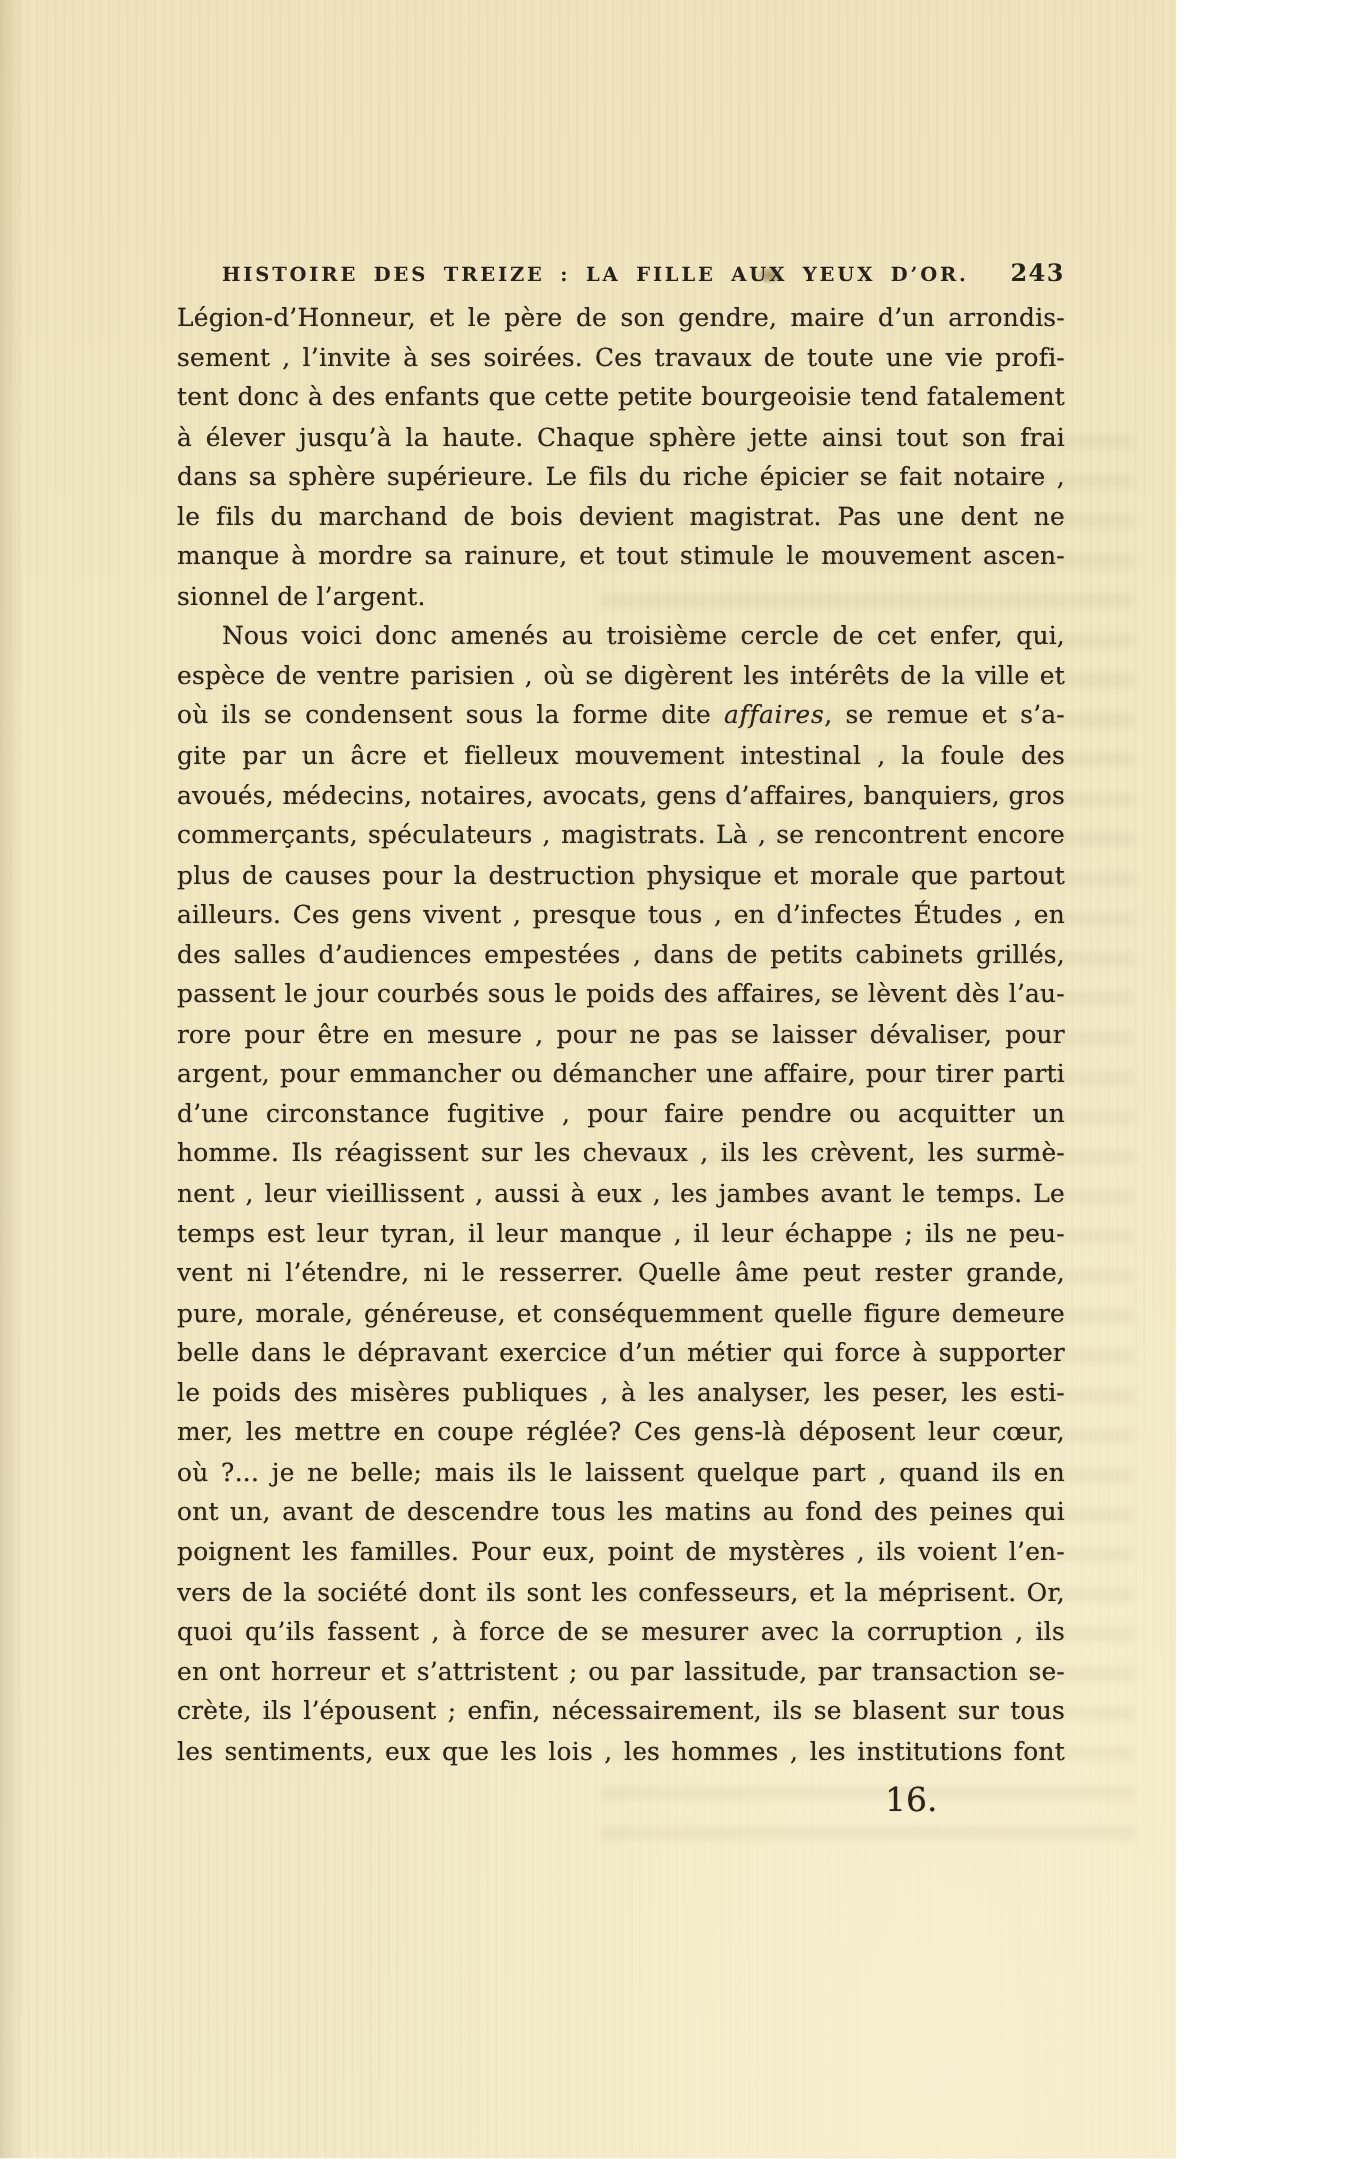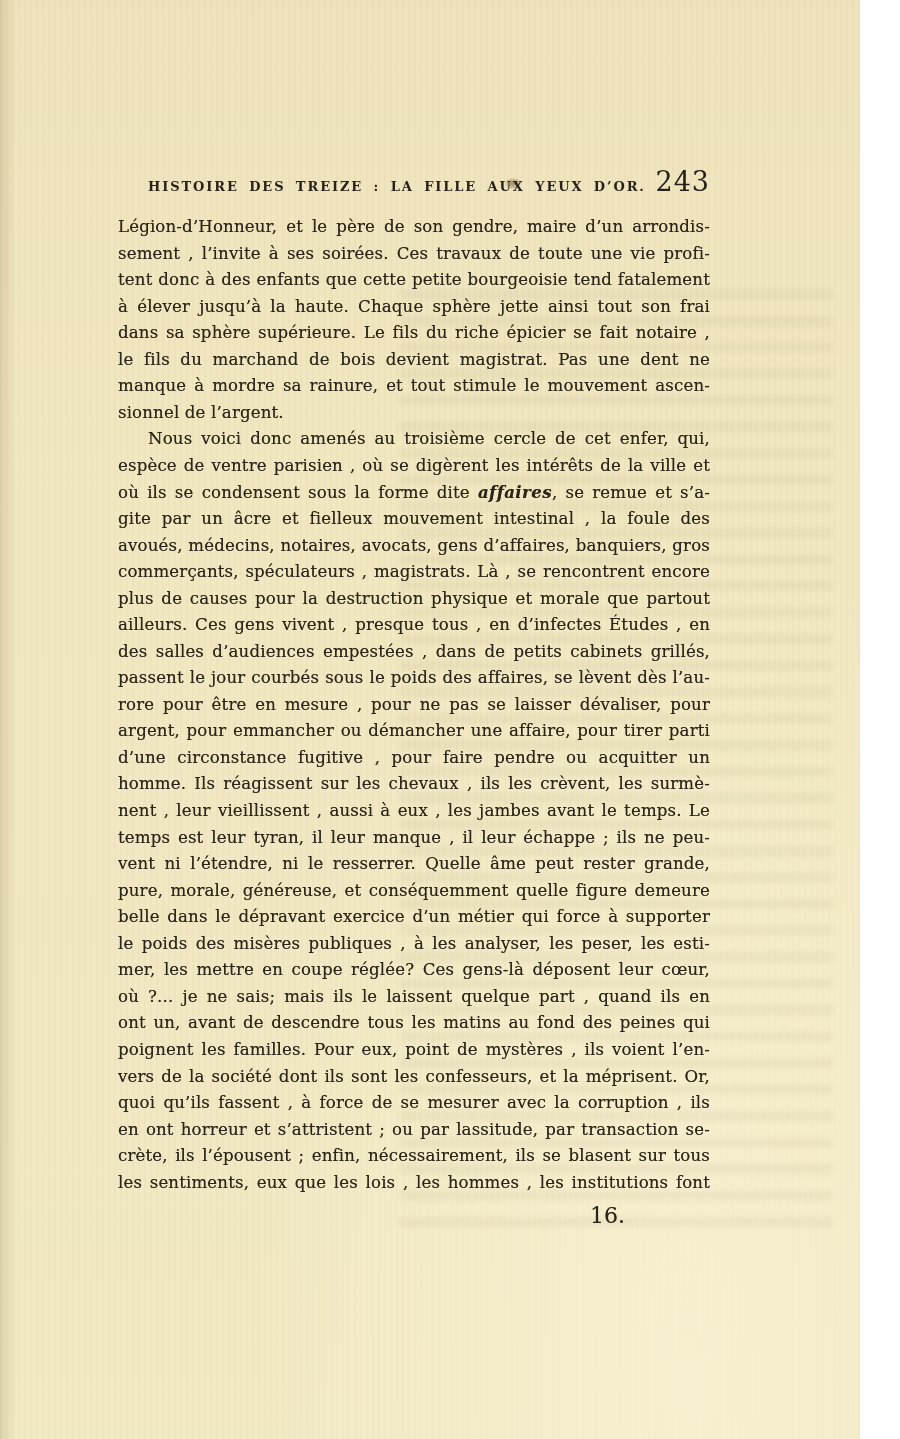--- a/index.html
+++ b/index.html
@@ -1,18 +1,18 @@
 <!DOCTYPE html>
 <html><head>
 <meta charset="utf-8">
 <style>
   html, body { margin: 0; padding: 0; }
   .page {
     position: relative;
-    width: 860px;
+    width: 784px;
     height: 1439px;
     overflow: hidden;
     font-family: "DejaVu Serif", "Liberation Serif", serif;
     color: #2a2419;
     background:
       radial-gradient(ellipse at 80% 96%, rgba(248,240,208,.9) 0%, rgba(248,240,208,0) 45%),
       linear-gradient(90deg, rgba(110,92,52,.16) 0px, rgba(110,92,52,0) 16px),
       linear-gradient(90deg, rgba(110,92,52,0) 880px, rgba(110,92,52,.08) 900px),
       repeating-linear-gradient(90deg, rgba(90,75,40,.022) 0 2px, rgba(0,0,0,0) 2px 6px),
       linear-gradient(180deg, #eee3bc 0%, #f1e7c1 35%, #f2e9c5 100%);
@@ -47,39 +47,40 @@
   }
   .running-head .title {
     margin-left: 30px;
     font-size: 13px;
     font-weight: 700;
     letter-spacing: 1.9px;
     word-spacing: 4px;
     color: #28221a;
   }
   .running-head .pagenum {
-    font-size: 27px;
+    font-size: 16px;
     letter-spacing: 1px;
     color: #28221a;
+    font-weight: bold;
   }
-  .body-lines { margin-top: 19px; }
+  .body-lines { margin-top: 4px; }
   .line {
     height: 26.55px;
     line-height: 26.55px;
     font-size: 16.6px;
     letter-spacing: .15px;
     text-align: justify;
     text-align-last: justify;
     overflow: hidden;
     white-space: nowrap;
     text-shadow: 0 0 .5px rgba(42,32,16,.55);
   }
   .line.indent { padding-left: 30px; }
   .line.no-just { text-align: right; text-align-last: left; }
-  .line em { font-style: italic; letter-spacing: .4px; font-weight: bold; }
+  .line em { font-style: italic; letter-spacing: .4px; }
   .line .sc { font-variant: small-caps; letter-spacing: .8px; }
   .signature {
     margin-top: 7px;
     padding-left: 472px;
     font-size: 22px;
     line-height: 26px;
     text-shadow: 0 0 .5px rgba(42,32,16,.55);
   }
 </style>
 </head>
@@ -118,21 +119,21 @@
         <div class="line">argent, pour emmancher ou démancher une affaire, pour tirer parti</div>
         <div class="line">d’une circonstance fugitive , pour faire pendre ou acquitter un</div>
         <div class="line">homme. Ils réagissent sur les chevaux , ils les crèvent, les surmè-</div>
         <div class="line">nent , leur vieillissent , aussi à eux , les jambes avant le temps. Le</div>
         <div class="line">temps est leur tyran, il leur manque , il leur échappe ; ils ne peu-</div>
         <div class="line">vent ni l’étendre, ni le resserrer. Quelle âme peut rester grande,</div>
         <div class="line">pure, morale, généreuse, et conséquemment quelle figure demeure</div>
         <div class="line">belle dans le dépravant exercice d’un métier qui force à supporter</div>
         <div class="line">le poids des misères publiques , à les analyser, les peser, les esti-</div>
         <div class="line">mer, les mettre en coupe réglée? Ces gens-là déposent leur cœur,</div>
-        <div class="line">où ?... je ne sais; mais ils le laissent quelque part , quand ils en</div>
+        <div class="line">où ?... je ne belle; mais ils le laissent quelque part , quand ils en</div>
         <div class="line">ont un, avant de descendre tous les matins au fond des peines qui</div>
         <div class="line">poignent les familles. Pour eux, point de mystères , ils voient l’en-</div>
         <div class="line">vers de la société dont ils sont les confesseurs, et la méprisent. Or,</div>
         <div class="line">quoi qu’ils fassent , à force de se mesurer avec la corruption , ils</div>
         <div class="line">en ont horreur et s’attristent ; ou par lassitude, par transaction se-</div>
         <div class="line">crète, ils l’épousent ; enfin, nécessairement, ils se blasent sur tous</div>
         <div class="line">les sentiments, eux que les lois , les hommes , les institutions font</div>
       </div>
 
     <div class="signature">16.</div>

